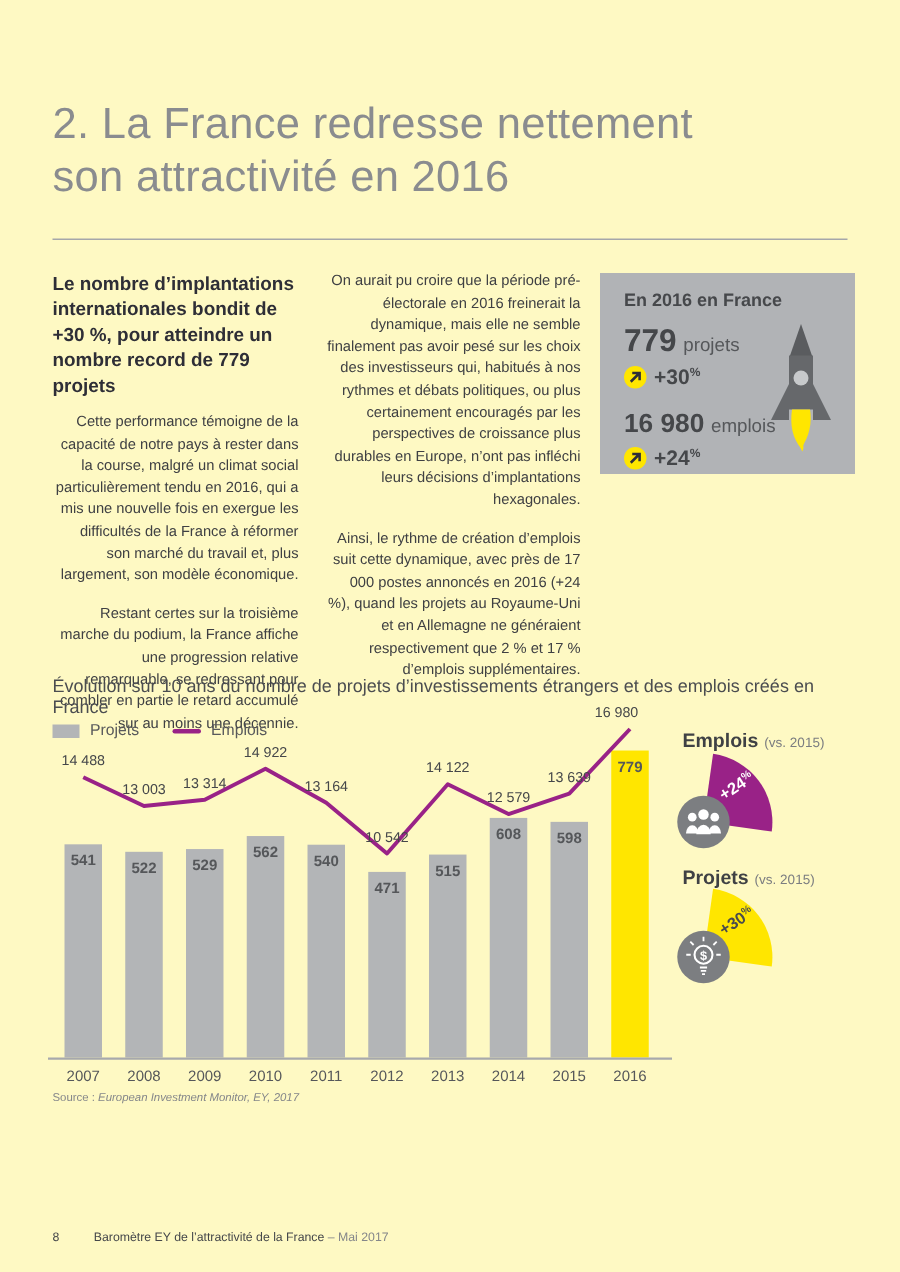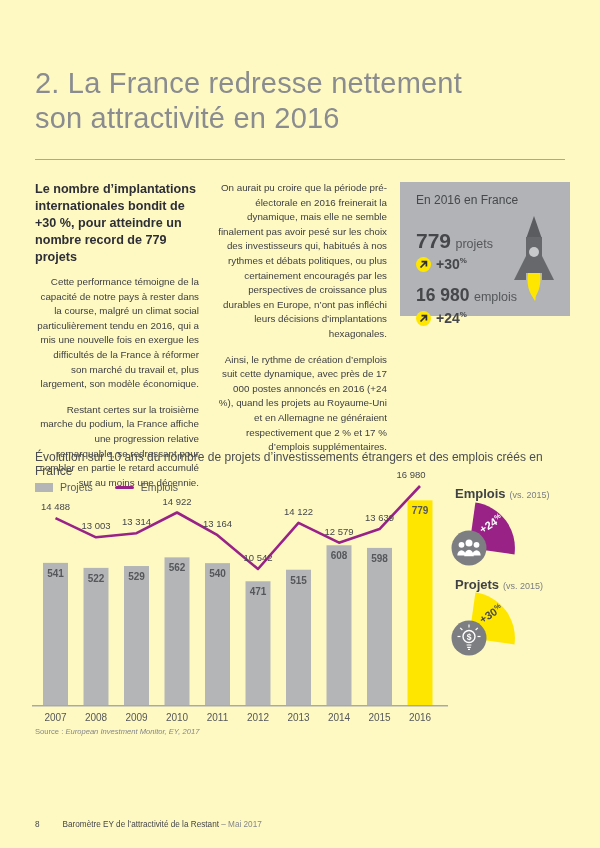--- a/index.html
+++ b/index.html
@@ -13,21 +13,21 @@
   .title-rule{position:absolute;left:35px;top:159px;width:530px;height:1px;background:#A5A7AA;}
   
   .col{position:absolute;top:181px;font-size:9.8px;line-height:14.6px;color:#3F4043;}
   .col-1{left:35px;width:164px;}
   .col-2{left:217px;width:170px;}
   .col h3{margin:0 0 9px 0;font-size:12.6px;line-height:17px;color:#2E2E36;font-weight:bold;}
   .col p{margin:0 0 11px 0;text-align:right;}
   
   .hl-box{position:absolute;left:400px;top:182px;width:170px;height:134px;background:#B1B3B6;
     box-sizing:border-box;padding:11px 12px 0 16px;color:#45474A;}
-  .hl-title{font-size:12px;font-weight:normal;margin-bottom:23px;color:#46484B;}
+  .hl-title{font-size:12px;font-weight:bold;margin-bottom:10px;color:#46484B;}
   .hl-big{font-size:21px;font-weight:bold;line-height:22px;}
   .hl-big.small{font-size:17.5px;}
   .hl-unit{font-size:12.5px;font-weight:normal;color:#55575A;}
   .hl-delta{display:flex;align-items:center;gap:5px;margin:4px 0 12px 0;font-size:14px;font-weight:bold;}
   .hl-delta sup{font-size:8px;}
   .delta-circle{width:15px;height:15px;border-radius:50%;background:#FFE600;display:inline-flex;
     align-items:center;justify-content:center;flex:0 0 auto;}
   .rocket{position:absolute;right:13px;bottom:14px;}
   
   .chart-title{position:absolute;left:35px;top:450px;width:545px;font-size:12px;color:#4B4D50;}
@@ -208,18 +208,18 @@
         <line x1="36.5" y1="46.5" x2="39.5" y2="46.5"></line>
         <line x1="19.5" y1="46.5" x2="16.5" y2="46.5"></line>
         <path d="M25.6,55 h4.8 M26.2,57.3 h3.6 M27,59.4 h2" fill="none"></path>
       </g>
     </g>
   </svg>
 
   <div class="footer">
     <span>8</span>
     <span>
-      <span>Baromètre EY de l’attractivité de la Restant</span>
+      <span>Baromètre EY de l’attractivité de la France</span>
       <span class="date">– Mai 2017</span>
     </span>
   </div>
 
 </div>
 
 </body></html>

